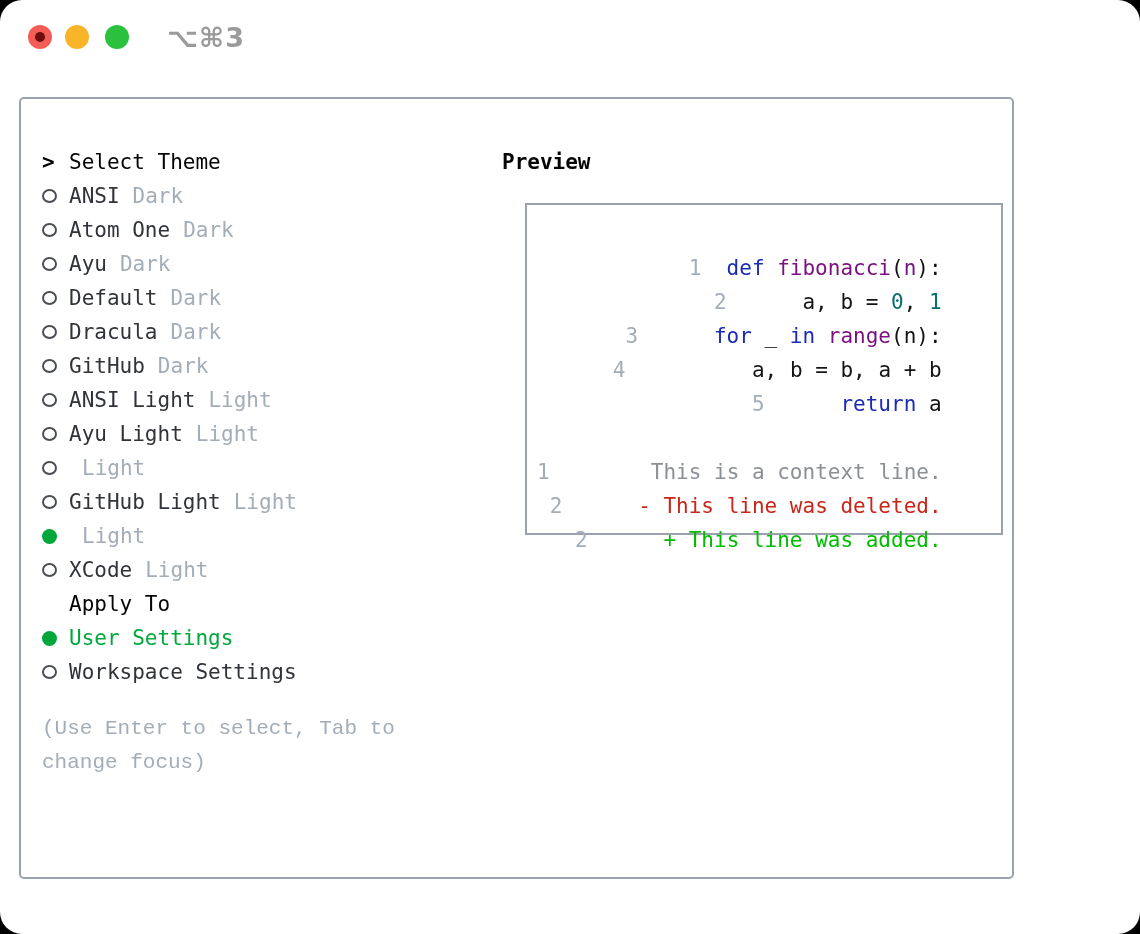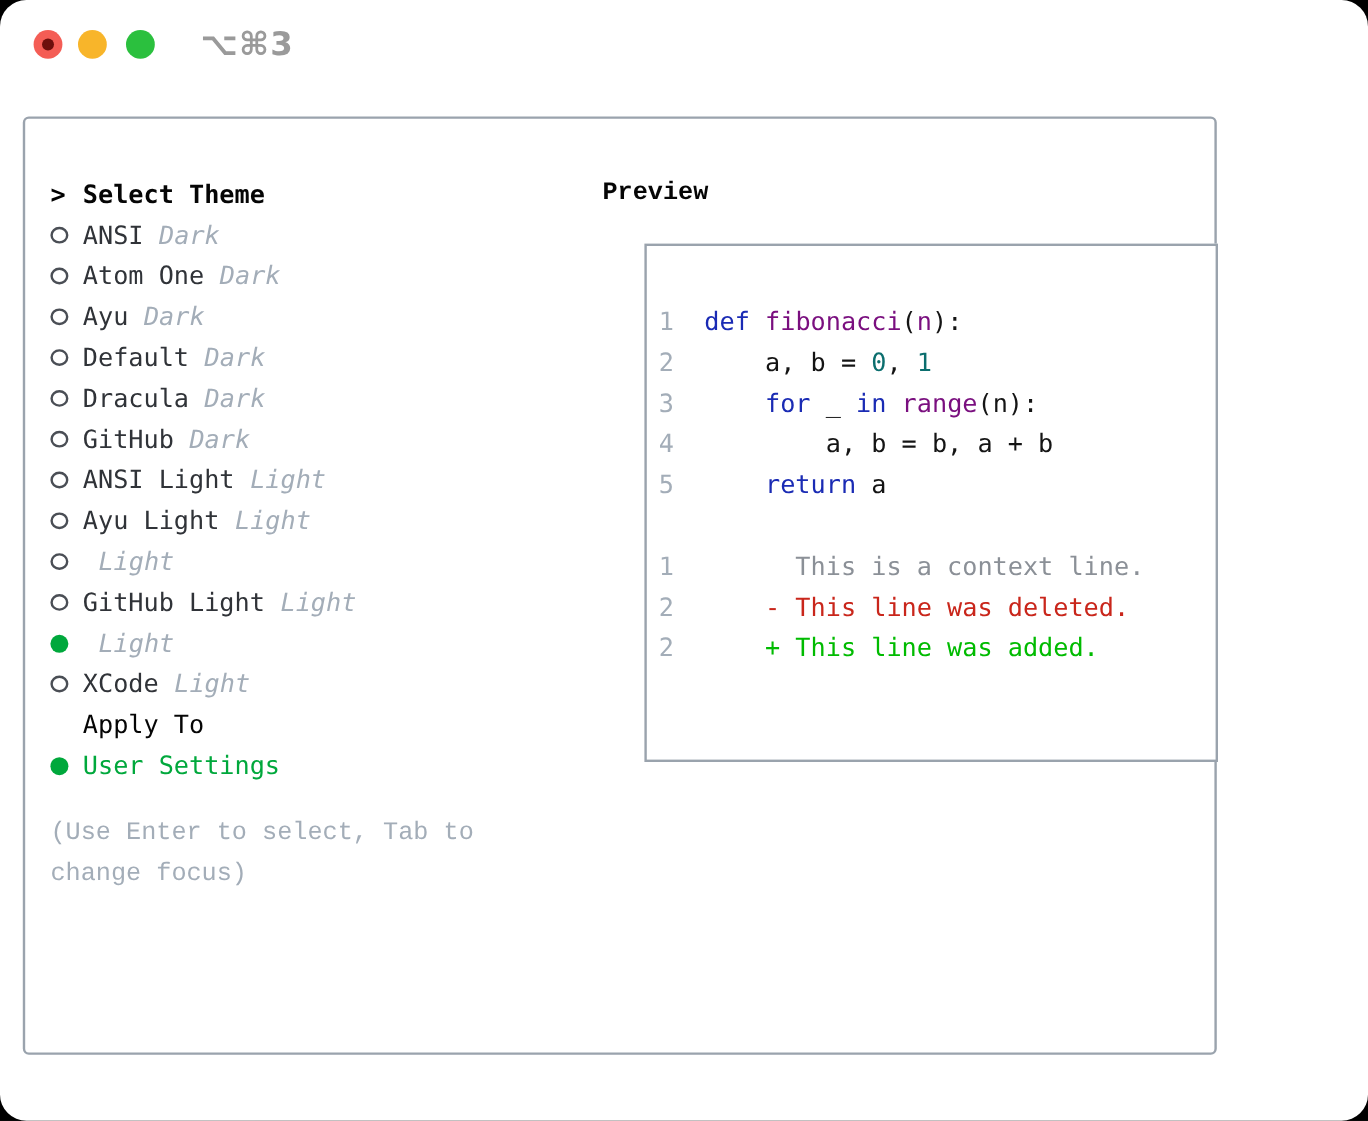--- a/index.html
+++ b/index.html
@@ -26,35 +26,35 @@
   }
   
   .panel{
     position:absolute;left:19px;top:97px;width:995px;height:782px;
     border:2px solid var(--panel-border);border-radius:5px;background:#fff;
   }
   .left-col{position:absolute;left:0;top:46px;width:470px;padding-left:21px;font-size:21px;line-height:34px;color:var(--text-dark);}
   .row{display:flex;align-items:center;height:34px;white-space:pre;}
   .icon-cell{width:15px;height:15px;flex:0 0 15px;margin-right:12px;display:inline-block;}
   .caret{font-weight:bold;color:#000;width:15px;flex:0 0 15px;margin-right:12px;text-align:left;}
-  .header-label{font-weight:bold;color:#050505;}
+  .header-label{font-weight:normal;color:#050505;}
   .radio{width:14px;height:14px;border-radius:50%;border:2px solid #4a4e55;display:inline-block;}
   .radio.on{border:none;width:15px;height:15px;background:var(--selected-green);}
   .tname{color:var(--text-dark);}
   .theme-row.selected .tname{color:var(--selected-green);}
-  .tvariant{color:var(--muted);margin-left:13px;font-style:italic;}
+  .tvariant{color:var(--muted);margin-left:13px;}
   .apply-block{}
   .apply-header{color:#050505;}
   .apply-row.selected .tname{color:var(--selected-green);}
   .hint{margin-top:23px;color:var(--muted);width:420px;line-height:34px;white-space:pre-wrap;font-family:Liberation Mono, monospace;}
   
-  .preview-label{position:absolute;left:481px;top:46px;height:34px;line-height:34px;font-size:21px;font-weight:bold;color:#050505;font-family:Liberation Mono, monospace;}
+  .preview-label{position:absolute;left:481px;top:46px;height:34px;line-height:34px;font-size:21px;font-weight:bold;color:#050505;}
   .preview-box{
-    position:absolute;left:516px;top:104px;width:478px;height:432px;
-    border:2px solid var(--panel-border);background:#fff;
+    position:absolute;left:504px;top:104px;width:478px;height:332px;
+    border:2px solid var(--panel-border);background:#fff;text-align:right;
   }
   .codepre{position:absolute;left:10px;top:46px;font-size:21px;line-height:34px;white-space:pre;color:var(--code-plain);}
   .cline{height:34px;}
   .lnum{color:var(--muted);}
   .seg-keyword{color:var(--keyword);}
   .seg-function{color:var(--function);}
   .seg-number{color:var(--number);}
   .seg-plain{color:var(--code-plain);}
   .diff-context{color:var(--context-gray);}
   .diff-deleted{color:var(--deleted-red);}
@@ -97,20 +97,21 @@
           <div class="row theme-row"><span class="icon-cell radio"></span><span class="tname">XCode</span><span class="tvariant">Light</span></div>
         </div>
 
       <div class="apply-block">
         <div class="row">
           <span class="icon-cell"></span>
           <span class="apply-header">Apply To</span>
         </div>
         <div id="apply-options">
             <div class="row apply-row selected"><span class="icon-cell radio on"></span><span class="tname">User Settings</span></div>
+            <div class="row apply-row"><span class="icon-cell radio"></span><span class="tname">Workspace Settings</span></div>
           </div>
       </div>
 
       <div class="hint">(Use Enter to select, Tab to change focus)</div>
     </div>
 
     <div class="preview-label">Preview</div>
 
     <div class="preview-box">
       <div class="codepre" id="code"><div class="cline"><span class="lnum">1</span><span class="seg-plain">  </span><span class="seg-keyword">def</span><span class="seg-plain"> </span><span class="seg-function">fibonacci</span><span class="seg-plain">(</span><span class="seg-function">n</span><span class="seg-plain">):</span></div><div class="cline"><span class="lnum">2</span><span class="seg-plain">      a, b = </span><span class="seg-number">0</span><span class="seg-plain">, </span><span class="seg-number">1</span></div><div class="cline"><span class="lnum">3</span><span class="seg-plain">      </span><span class="seg-keyword">for</span><span class="seg-plain"> _ </span><span class="seg-keyword">in</span><span class="seg-plain"> </span><span class="seg-function">range</span><span class="seg-plain">(n):</span></div><div class="cline"><span class="lnum">4</span><span class="seg-plain">          a, b = b, a + b</span></div><div class="cline"><span class="lnum">5</span><span class="seg-plain">      </span><span class="seg-keyword">return</span><span class="seg-plain"> a</span></div><div class="cline"></div><div class="cline"><span class="lnum">1</span><span class="diff-context">        This is a context line.</span></div><div class="cline"><span class="lnum">2</span><span class="diff-deleted">      - This line was deleted.</span></div><div class="cline"><span class="lnum">2</span><span class="diff-added">      + This line was added.</span></div></div>

